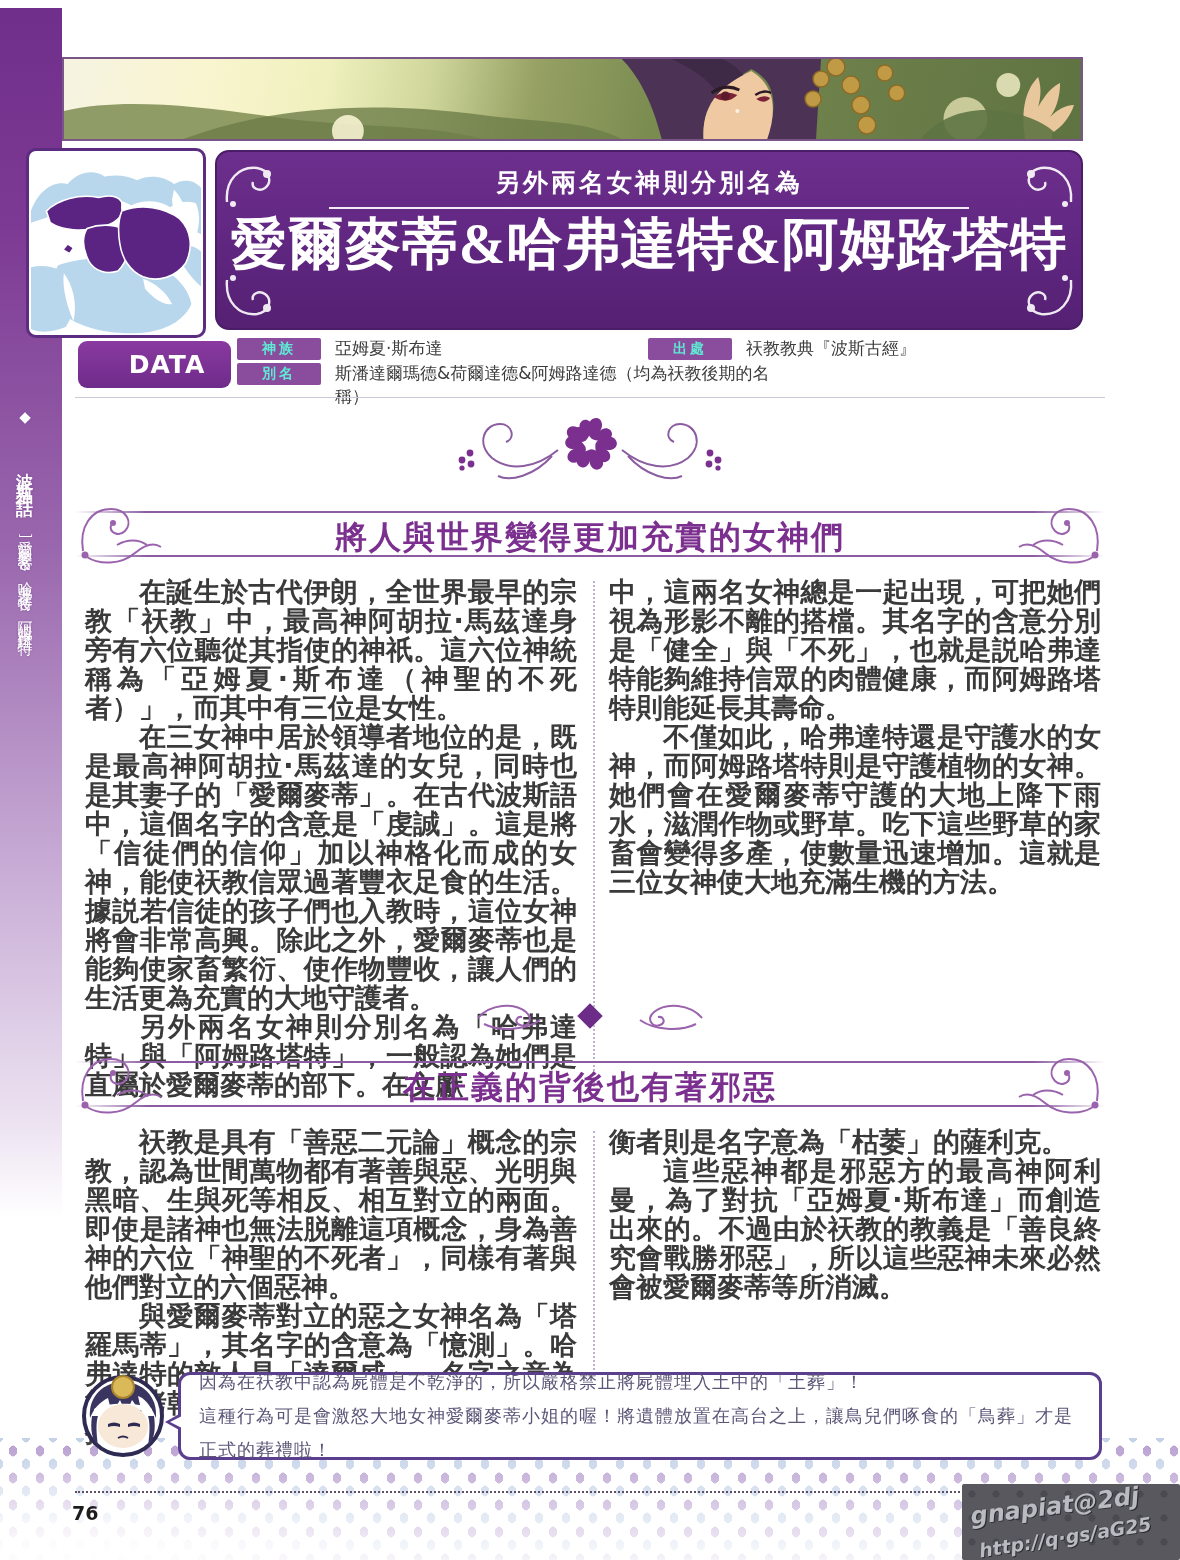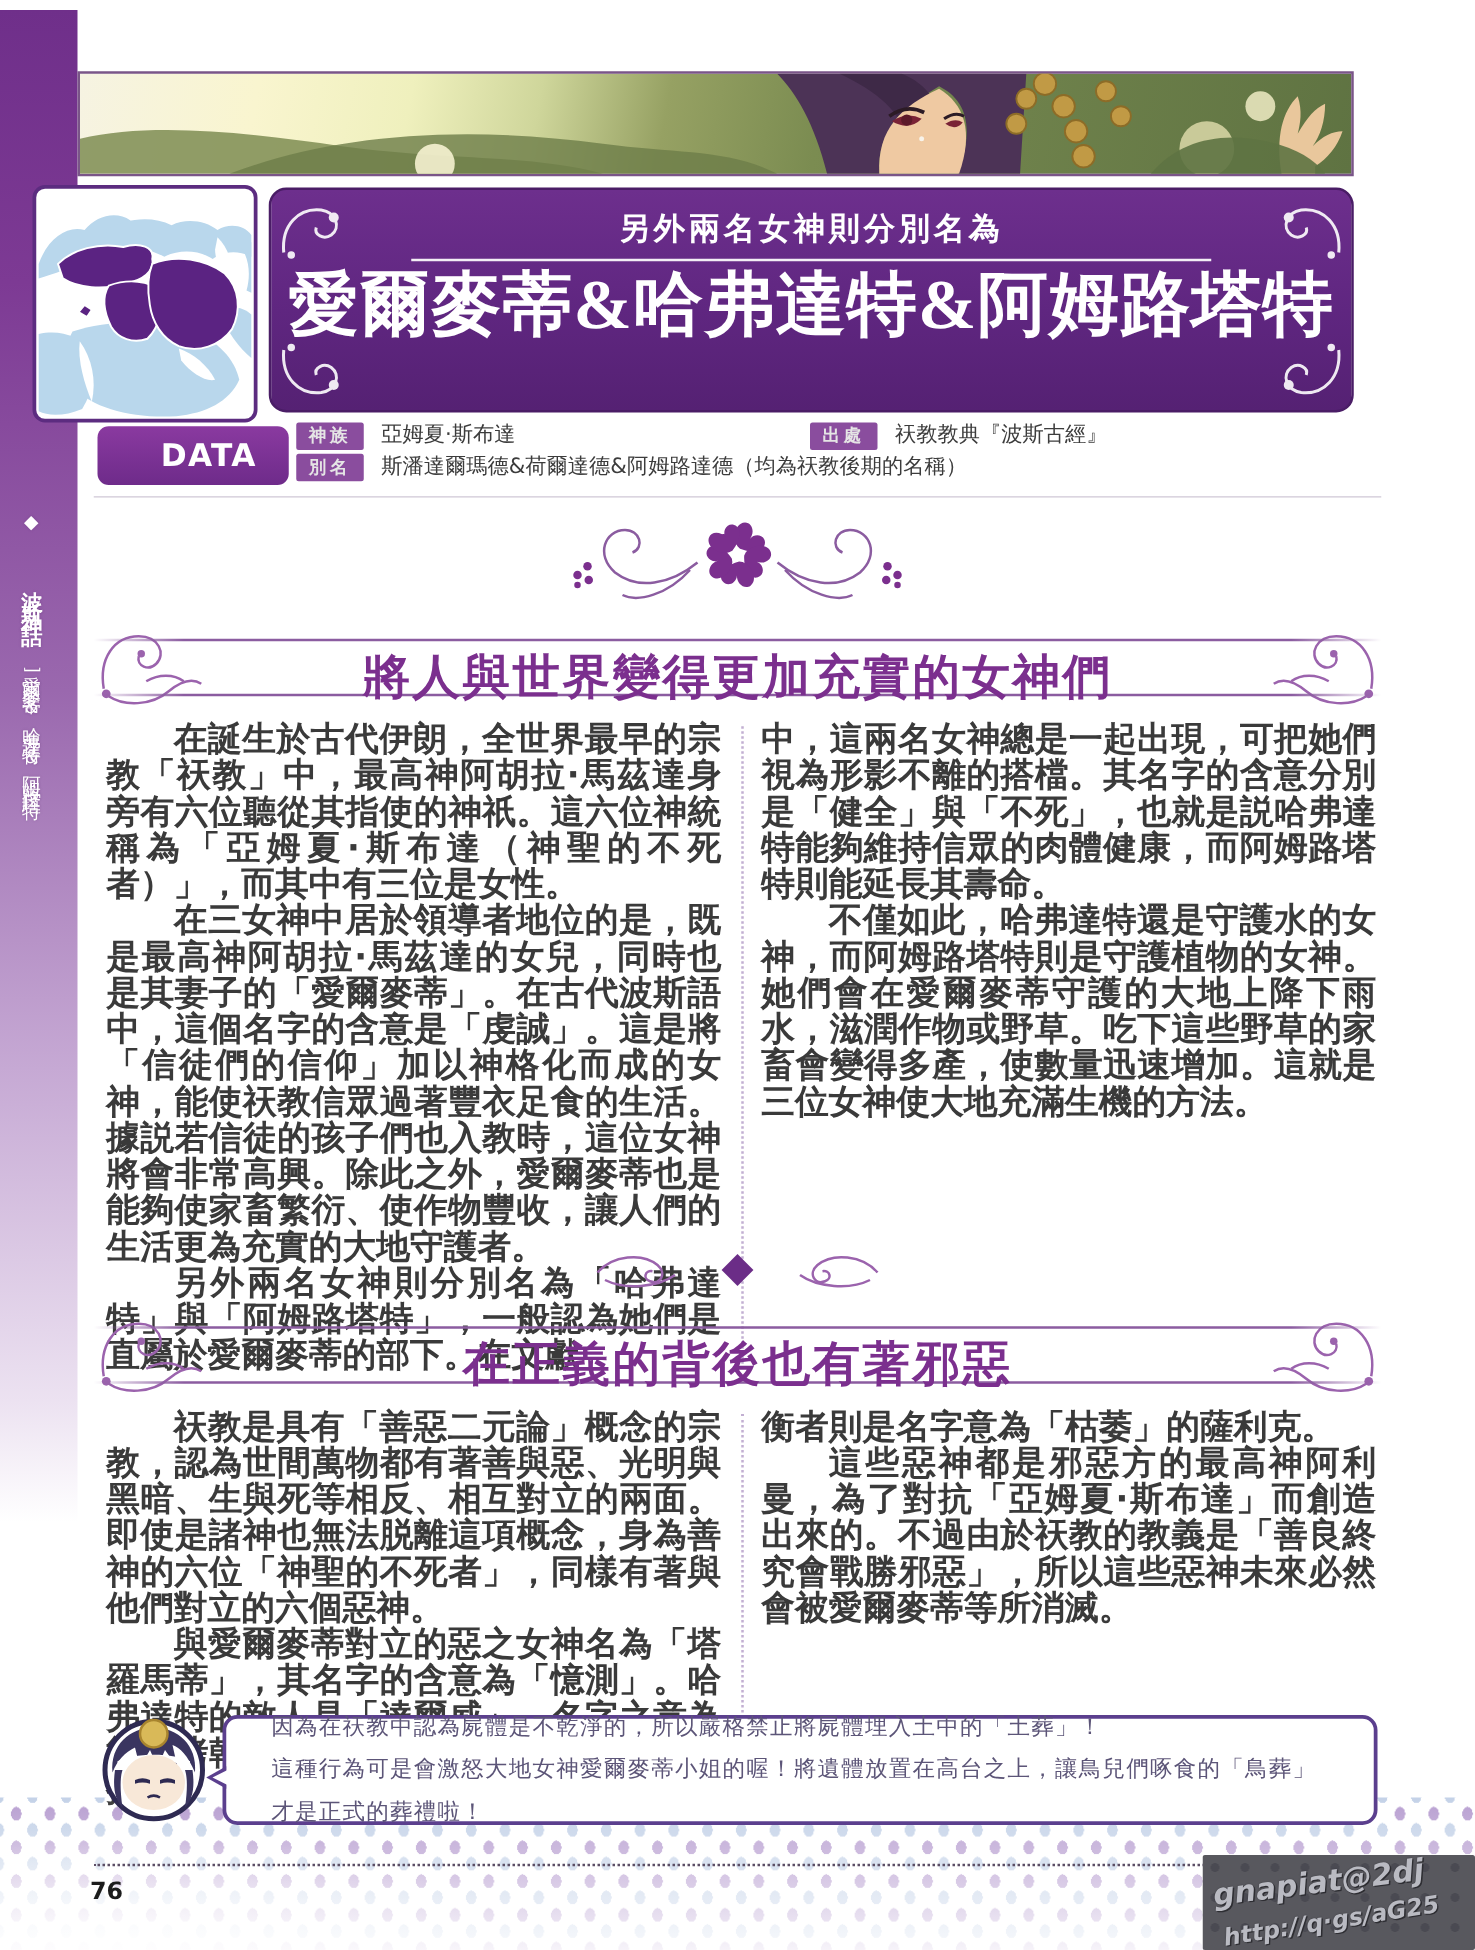--- a/index.html
+++ b/index.html
@@ -56,57 +56,57 @@
   .cs-br{right:6px;bottom:4px;transform:scale(-1,-1);}
   
   #data-box{
     position:absolute;left:78px;top:341px;width:128px;height:47px;
     background:linear-gradient(180deg,#8a3aa0,#6e2b8a);border-radius:9px;
     color:#fff;font-weight:bold;font-size:25px;letter-spacing:1px;
     display:flex;align-items:center;justify-content:center;padding-left:25px;
   }
   .field{position:absolute;display:flex;align-items:flex-start;}
   .field .flabel{
-    flex:0 0 auto;background:#8a4d9e;color:#e5e5e5;font-size:14px;font-weight:bold;
-    padding:2px 10px;border-radius:2px;letter-spacing:3px;margin-right:14px;margin-top:1px;text-align:right;
+    flex:0 0 auto;background:#8a4d9e;color:#5eead4;font-size:14px;font-weight:bold;
+    padding:2px 25px;border-radius:2px;letter-spacing:3px;margin-right:14px;margin-top:1px;text-align:right;
   }
   .field .fvalue{font-size:17px;color:#3c3c3c;line-height:23px;}
   #field-race{left:237px;top:337px;width:400px;}
   #field-alias{left:237px;top:362px;width:560px;}
   #field-source{left:648px;top:337px;width:430px;}
   #data-rule{position:absolute;left:75px;top:397px;width:1030px;height:1px;background:#cfc8d6;}
   
   #center-flourish{position:absolute;left:440px;top:398px;width:300px;height:100px;}
   .sec-head{position:absolute;left:75px;width:1030px;height:64px;}
   .sec-line{position:absolute;left:0;right:0;height:2px;
     background:linear-gradient(90deg,rgba(139,92,160,0) 0%,#8b5ca0 7%,#8b5ca0 93%,rgba(139,92,160,0) 100%);}
   .sec-line.top{top:8px;} .sec-line.bottom{top:52px;}
   .sec-title{
     position:absolute;top:13px;left:0;width:100%;text-align:center;
-    font-size:38px;font-weight:bold;color:#7b2f8e;letter-spacing:2px;
+    font-size:32px;font-weight:bold;color:#7b2f8e;letter-spacing:2px;
   }
   .head-swirl{position:absolute;width:86px;height:70px;top:-4px;}
   .hs-l{left:2px;} .hs-r{right:2px;transform:scaleX(-1);}
   #mid-divider{position:absolute;left:470px;top:992px;width:240px;height:48px;}
   
   .cols{position:absolute;left:85px;width:1016px;display:flex;}
   .col{width:492px;font-size:27px;line-height:29px;color:#3a3a3a;text-align:justify;
        font-family:"DejaVu Sans","Liberation Sans",sans-serif;font-weight:bold;}
   .col p{margin:0;}
   .col p.indent{text-indent:2em;}
   .col-div{width:0;border-left:2px dotted #c2afd2;margin:4px 14px 4px 16px;}
   #body1{top:577px;}
   #body2{top:1127px;}
   
   #footnote{position:absolute;left:78px;top:1372px;width:1026px;height:92px;z-index:5;}
   #avatar{position:absolute;left:2px;top:2px;width:86px;height:84px;}
   #bubble{
     position:absolute;left:100px;top:0;width:924px;height:88px;box-sizing:border-box;
     background:#ffffff;border:3px solid #5b3f8e;border-radius:12px;
-    display:flex;flex-direction:column;justify-content:center;padding:6px 36px;
+    display:flex;flex-direction:column;justify-content:center;padding:6px 18px;
   }
   #bubble:before{
     content:"";position:absolute;left:-16px;top:38px;width:0;height:0;
     border-top:9px solid transparent;border-bottom:9px solid transparent;
     border-right:16px solid #5b3f8e;
   }
   #bubble:after{
     content:"";position:absolute;left:-11px;top:41px;width:0;height:0;
     border-top:6px solid transparent;border-bottom:6px solid transparent;
     border-right:12px solid #ffffff;

